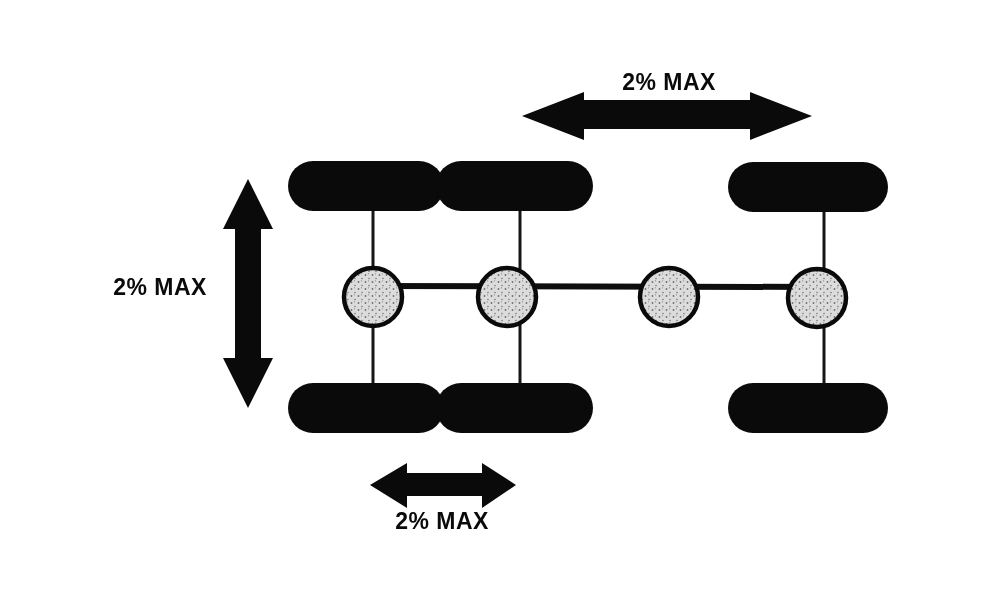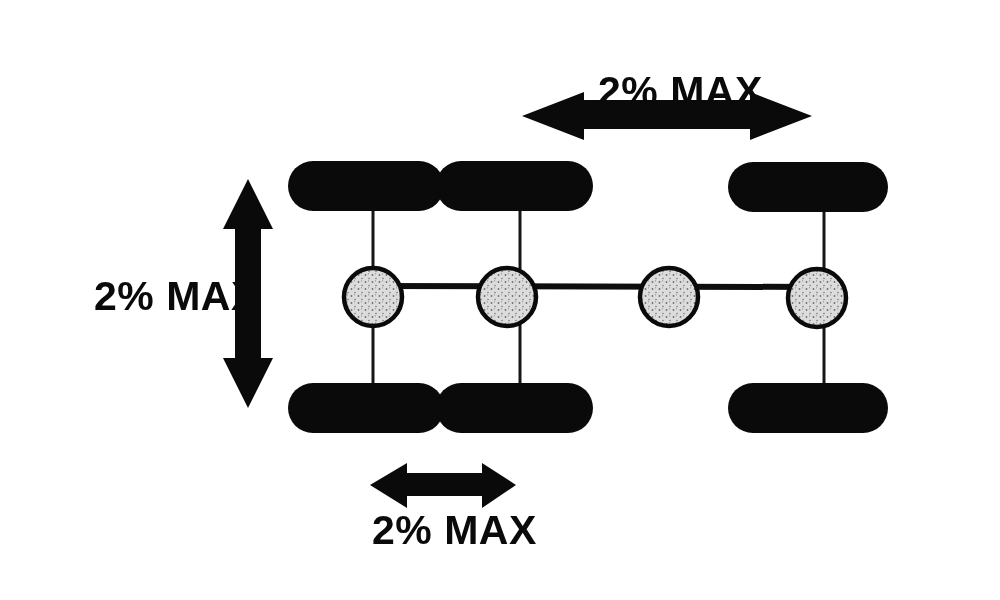--- a/index.html
+++ b/index.html
@@ -16,21 +16,21 @@
     font-family: "Liberation Sans", sans-serif;
   }
   #diagram-svg {
     position: absolute;
     left: 0;
     top: 0;
   }
   .tol-label {
     position: absolute;
     font-weight: 700;
-    font-size: 41px;
+    font-size: 23px;
     letter-spacing: 0.5px;
     color: #0a0a0a;
     text-align: center;
     white-space: nowrap;
     line-height: 1;
     -webkit-font-smoothing: none;
   }
   #label-top    { left: 598px; top: 71px;  width: 142px; }
   #label-left   { left: 94px;  top: 276px; width: 132px; }
   #label-bottom { left: 372px; top: 510px; width: 140px; }

